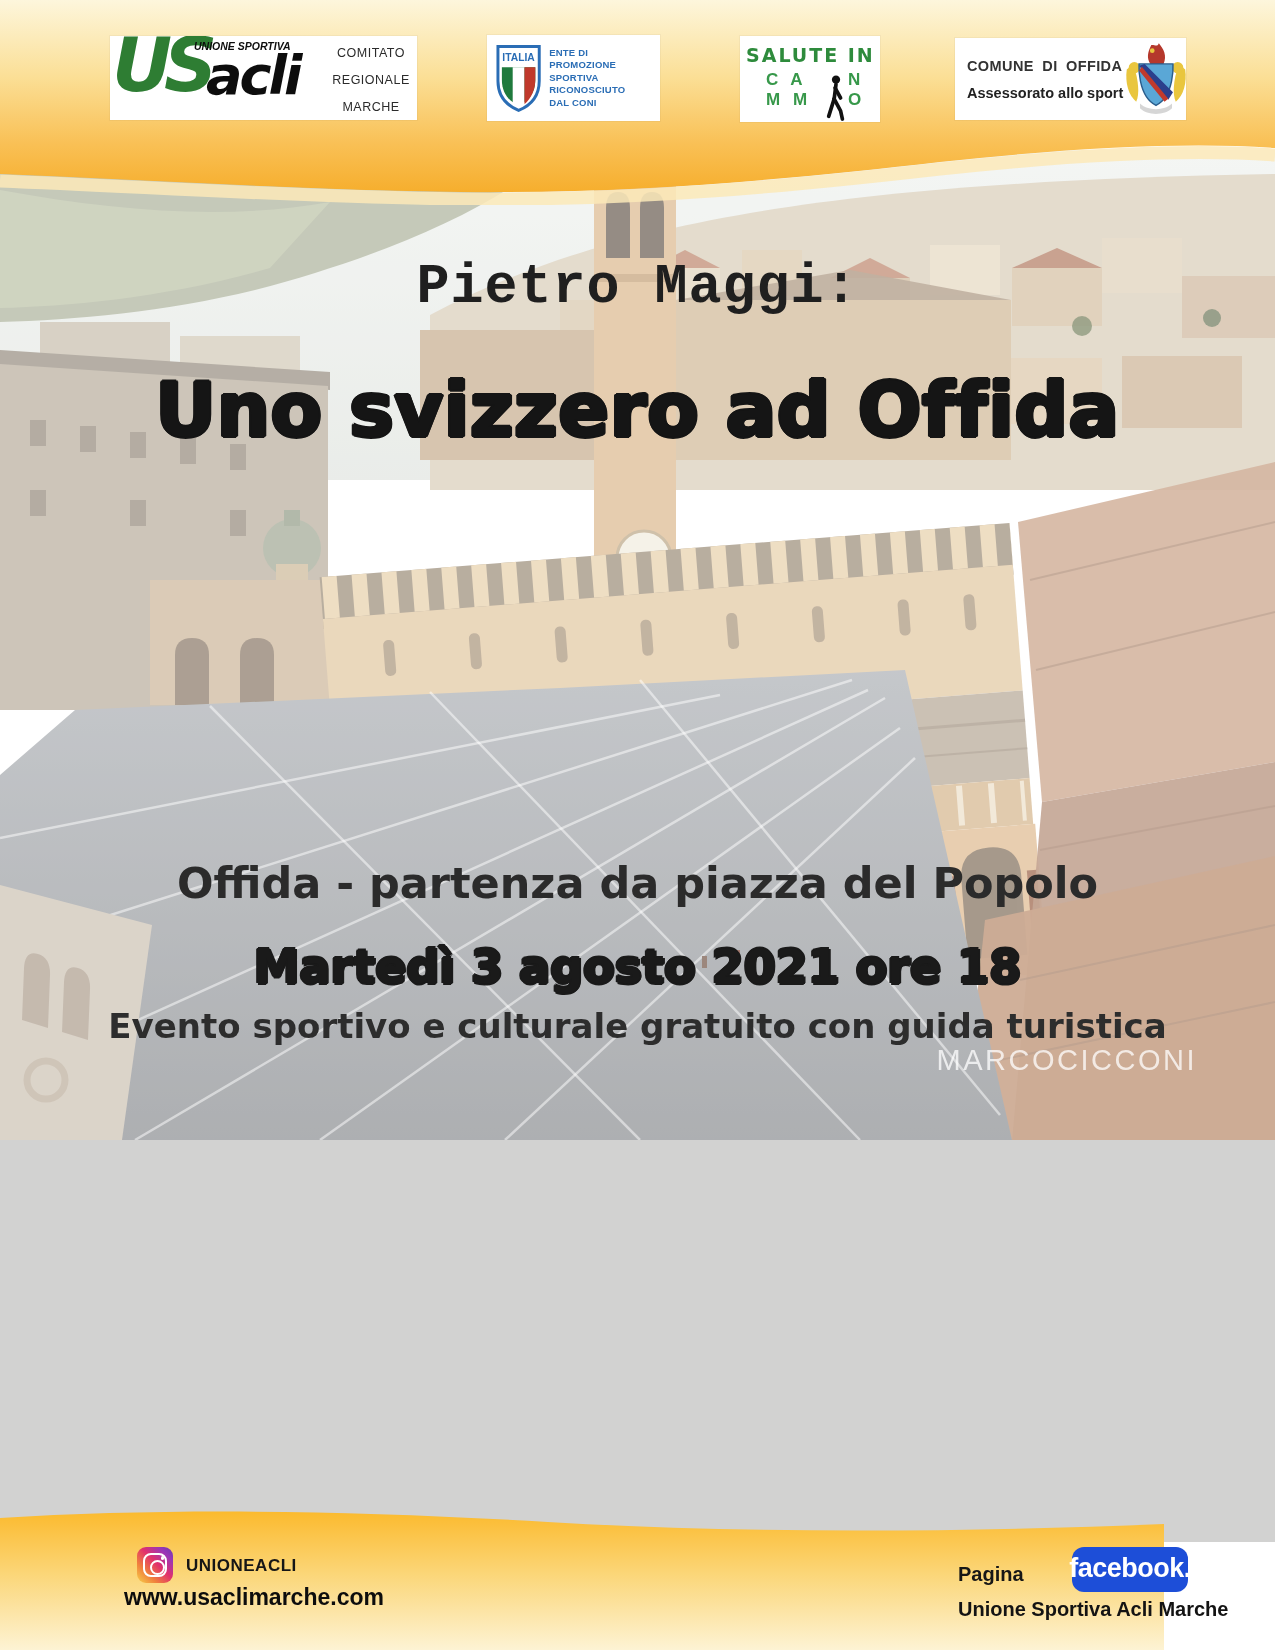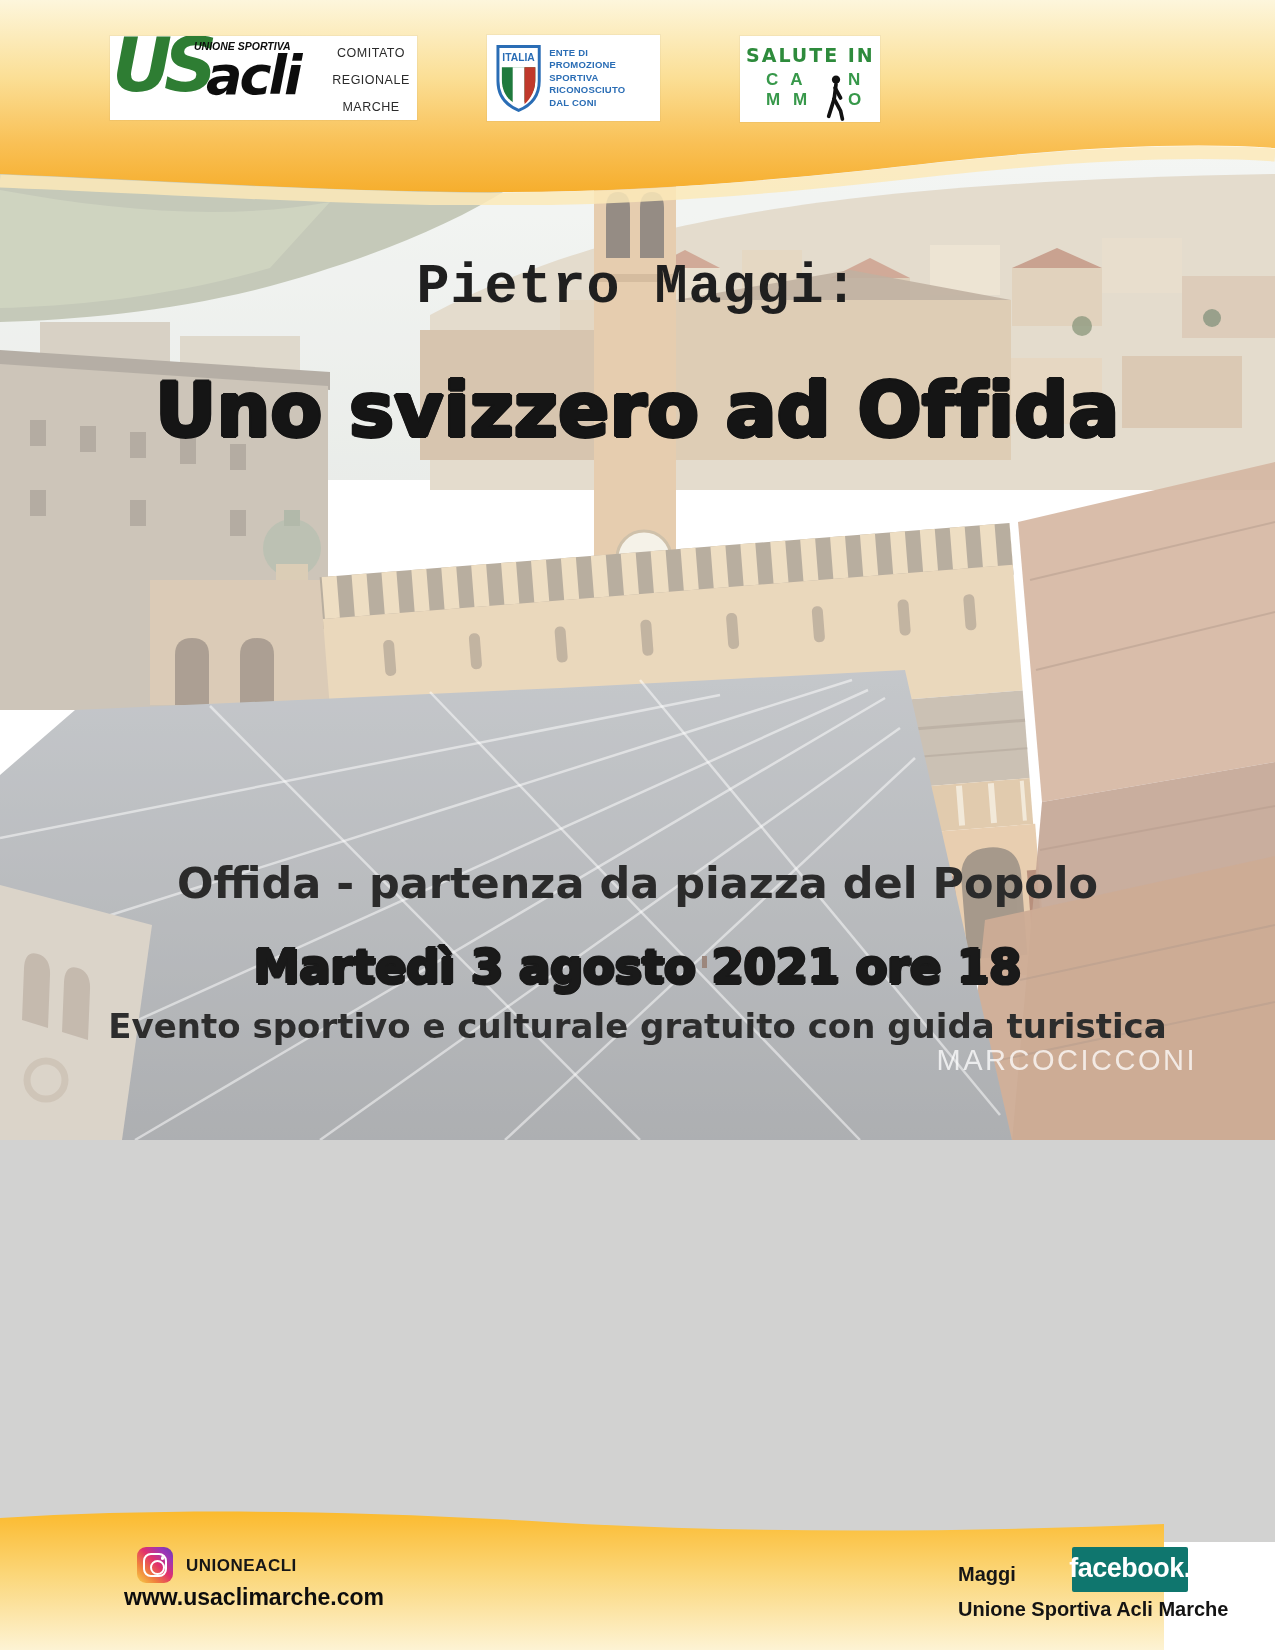--- a/index.html
+++ b/index.html
@@ -72,21 +72,21 @@
   #footer > svg{position:absolute;inset:0;width:100%;height:100%;}
   #ig-icon{position:absolute;left:137px;top:57px;width:36px;height:36px;border-radius:9px;
            background:linear-gradient(45deg,#f7d14a 0%,#f0803c 28%,#e1306c 55%,#9b36b7 80%,#6a3ab2 100%);}
   #ig-icon::before{content:"";position:absolute;inset:6px;border:2.5px solid #fff;border-radius:8px;}
   #ig-icon::after{content:"";position:absolute;left:12.5px;top:12.5px;width:11px;height:11px;
            border:2.5px solid #fff;border-radius:50%;}
   .ig-dot{position:absolute;right:9px;top:9px;width:3.5px;height:3.5px;background:#fff;border-radius:50%;}
   #ig-handle{position:absolute;left:186px;top:66px;font-weight:bold;font-size:17px;color:#161616;letter-spacing:0.5px;}
   #website{position:absolute;left:124px;top:94px;font-weight:bold;font-size:23px;color:#0d0d0d;}
   #fb-label{position:absolute;left:958px;top:73px;font-weight:bold;font-size:20px;color:#161616;}
-  #fb-logo{position:absolute;left:1072px;top:57px;width:116px;height:45px;background:#0f766e;border-radius:2px;
+  #fb-logo{position:absolute;left:1072px;top:57px;width:116px;height:45px;background:#1d4ed8;border-radius:12px;
            display:flex;align-items:center;justify-content:center;}
   #fb-logo span{color:#fff;font-weight:bold;font-size:27px;letter-spacing:-0.5px;margin-top:-3px;}
   #fb-page{position:absolute;left:958px;top:108px;width:270px;text-align:center;
            font-weight:bold;font-size:20px;color:#131313;white-space:nowrap;}
 </style>
 </head>
 <body>
 
 <div id="poster">
 
@@ -315,20 +315,38 @@
           <path d="M12,11 L10,27"></path>
           <path d="M10,27 L4,46"></path>
           <path d="M10,27 L17,40 L19,49"></path>
           <path d="M11,15 L17,26"></path>
         </g>
       </svg>
       <span>N O</span>
     </div>
   </div>
 
+  <div class="logo-box" id="box-comune">
+    <div class="comune-text">
+      <div class="comune-l1">COMUNE  DI  OFFIDA</div>
+      <div class="comune-l2">Assessorato allo sport</div>
+    </div>
+    <svg width="66" height="76" viewBox="0 0 70 80" aria-hidden="true">
+      <path d="M30,4 C26,12 25,18 29,24 L43,24 C47,15 43,8 38,2 C36,7 33,3 30,4 Z" fill="#b5382c"></path>
+      <circle cx="31" cy="10" r="2.5" fill="#e9c63e"></circle>
+      <path d="M4,30 C2,44 6,58 14,64 C18,56 16,40 12,28 Q7,26 4,30 Z" fill="#e9c63e"></path>
+      <path d="M66,30 C68,44 64,58 56,64 C52,56 54,40 58,28 Q63,26 66,30 Z" fill="#e9c63e"></path>
+      <circle cx="12" cy="28" r="6" fill="#e9c63e"></circle>
+      <circle cx="58" cy="28" r="6" fill="#e9c63e"></circle>
+      <path d="M17,24 H53 C53,24 55,58 35,68 C15,58 17,24 17,24 Z" fill="#5aa7d6" stroke="#2a5d8c" stroke-width="1.5"></path>
+      <path d="M17,26 L48,62 L53,54 L23,24 Z" fill="#2b3f8c"></path>
+      <path d="M17,31 L44,64 L48,61 L20,27 Z" fill="#c03a2c"></path>
+      <path d="M18,66 C26,74 44,74 52,66 L52,71 C44,79 26,79 18,71 Z" fill="#cfcfcf" opacity="0.85"></path>
+    </svg>
+  </div>
 
   <div id="gray-band">
     
     
     
     
     
     
     
     
@@ -343,20 +361,20 @@
           <stop offset="1" stop-color="#fdf3d4"></stop>
         </linearGradient>
       </defs>
       <path d="M0,28 C180,18 380,20 600,32 C820,44 1060,42 1275,34 L1275,160 L0,160 Z" fill="url(#fgrad)"></path>
     </svg>
     <div id="ig-icon">
         <span class="ig-dot"></span>
       </div>
     <div id="ig-handle">UNIONEACLI</div>
     <div id="website">www.usaclimarche.com</div>
-    <div id="fb-label">Maggi</div>
+    <div id="fb-label">Pagina</div>
     <div id="fb-logo">
       <span>facebook.</span>
     </div>
     <div id="fb-page">Unione Sportiva Acli Marche</div>
   </div>
 
 </div>
 
 </body></html>

